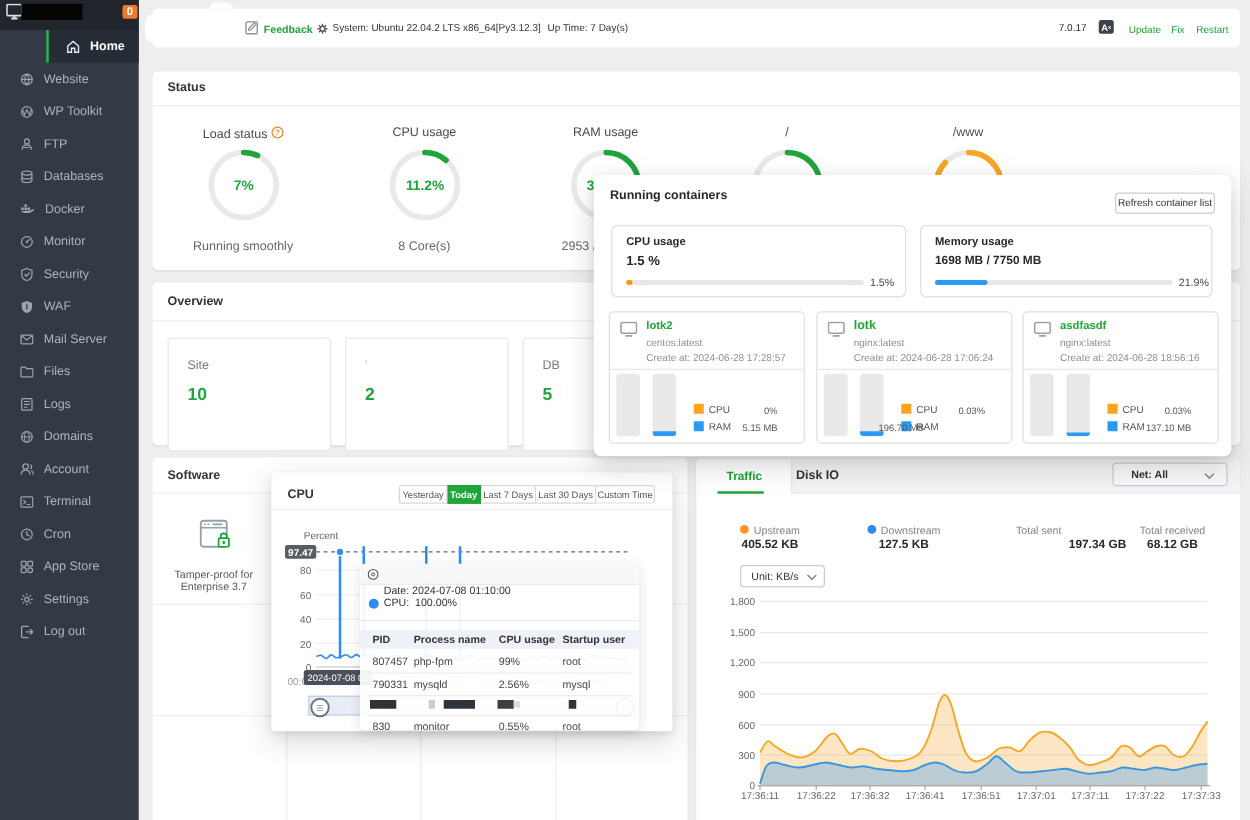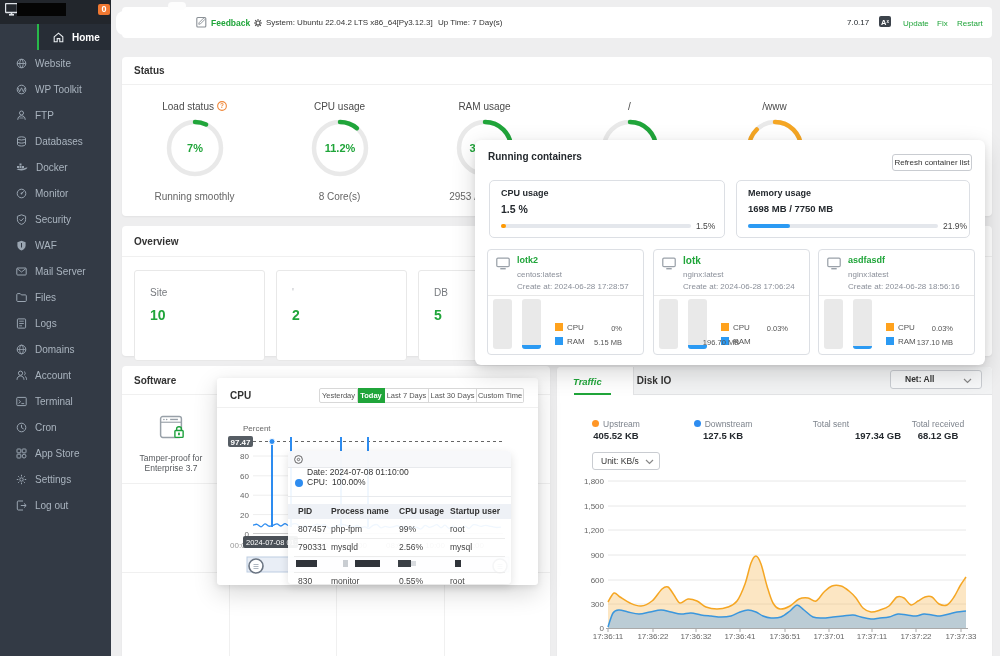--- a/index.html
+++ b/index.html
@@ -254,21 +254,21 @@
           </g>
         </svg>
       <div style="font-size:8.5px;color:#55585c;margin-top:10px;line-height:9.5px;">Tamper-proof for<br>Enterprise 3.7</div>
     </div>
   </div>
 </div>
 <div id="trafficcard" class="card" style="left:557px; top:367px; width:435px; height:289px; border-radius:4px 4px 0 0; overflow:hidden;">
   <div class="abs" style="left:0;top:0;width:435px;height:28px;background:#f2f3f4;border-bottom:1px solid #e2e3e5;border-radius:4px 4px 0 0;"></div>
   <div class="abs" style="left:0;top:0;width:77px;height:28px;background:#fff;border-right:1px solid #e2e3e5;"></div>
   <div class="abs" style="left:17px;top:26px;width:37px;height:2px;background:#20a53a;"></div>
-  <div class="t green" style="left:16px;top:9px;width:77px;font-size:9.5px;font-weight:bold;font-style:italic;">Traffic</div>
+  <div class="t green" style="left:0;top:9px;width:77px;text-align:center;font-size:9.5px;font-weight:bold;">Traffic</div>
   <div class="t" style="left:75px;top:8px;width:44px;text-align:center;font-size:10px;color:#333;font-weight:bold;">Disk IO</div>
   <div class="abs" style="left:333px;top:3px;width:92px;height:19px;background:#f7f8f9;border:1px solid #c9ccd1;border-radius:3px;">
     <div class="t" style="left:14px;top:3px;font-size:8.5px;color:#333;font-weight:bold;">Net: All</div>
     <svg class="abs" style="left:72px;top:7px;" width="9" height="6" viewBox="0 0 9 6">
         <path d="M1 1 L4.5 4.5 L8 1" fill="none" stroke="#888" stroke-width="1.2"></path>
       </svg>
   </div>
 <div class="abs" style="left:-11px;top:52px;width:140px;text-align:center;font-size:8.5px;color:#7d838c;"><span style="display:inline-block;width:7px;height:7px;border-radius:50%;background:#ff9626;margin-right:4px;"></span>Upstream</div>
     <div class="abs" style="left:-11px;top:63px;width:140px;text-align:center;font-size:9.5px;font-weight:bold;color:#24292e;">405.52 KB</div>
 <div class="abs" style="left:96px;top:52px;width:140px;text-align:center;font-size:8.5px;color:#7d838c;"><span style="display:inline-block;width:7px;height:7px;border-radius:50%;background:#2d8cf0;margin-right:4px;"></span>Downstream</div>

